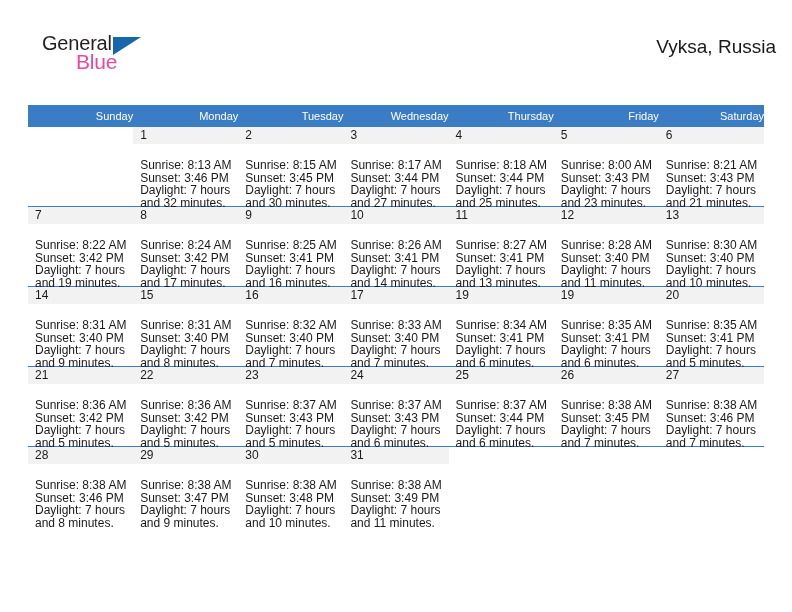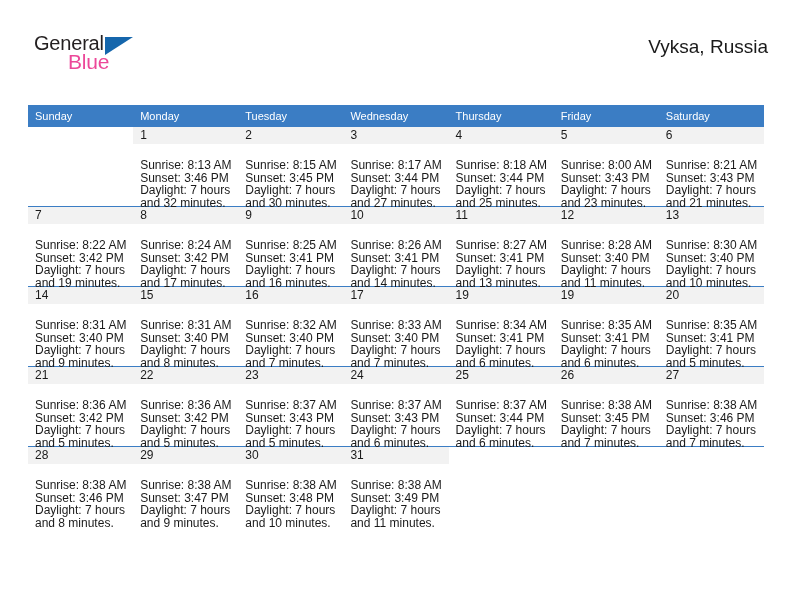--- a/index.html
+++ b/index.html
@@ -19,21 +19,21 @@
   .page {
     position: relative;
     width: 792px;
     height: 612px;
     box-sizing: border-box;
   }
 
   
   .header {
     position: absolute;
-    left: 32px;
+    left: 40px;
     top: 28px;
     width: 736px;
     height: 70px;
   }
 
   .brand {
     position: absolute;
     left: 0;
     top: 4px;
     width: 200px;
@@ -97,21 +97,21 @@
     width: 736px;
     border-collapse: collapse;
     table-layout: fixed;
   }
 
   .calendar th {
     background: #3b7dc4;
     color: #ffffff;
     font-size: 11px;
     font-weight: normal;
-    text-align: left;
+    text-align: right;
     padding: 5px 0 5px 7px;
     height: 11px;
     border: none;
   }
 
   .calendar td {
     width: 105.1px;
     vertical-align: top;
     padding: 0;
     border: none;

